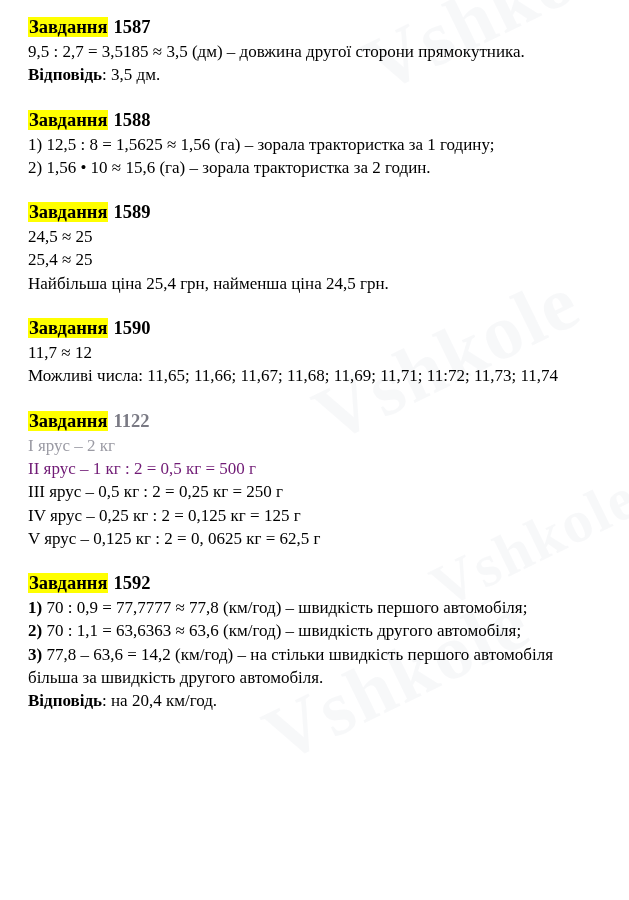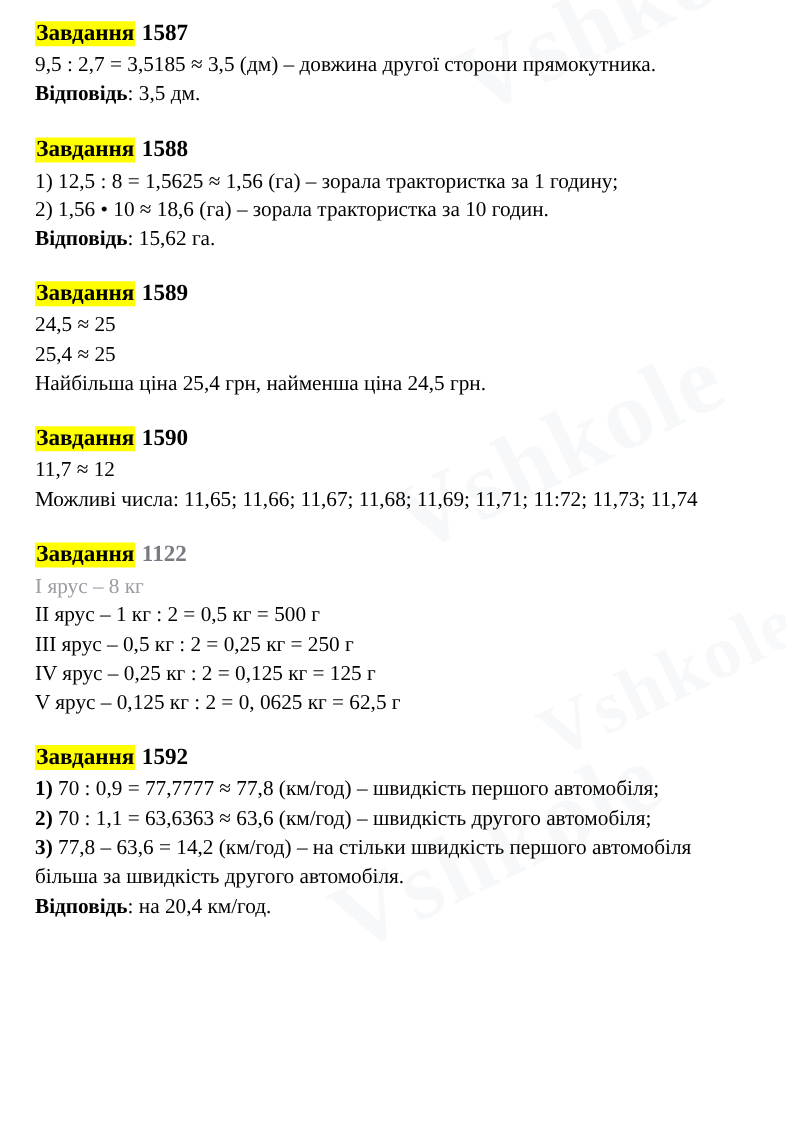--- a/index.html
+++ b/index.html
@@ -73,21 +73,21 @@
 
   .line {
     font-size: 17px;
     line-height: 23.3px;
     margin: 0;
     font-weight: 400;
     max-width: 580px;
   }
   .line b { font-weight: 700; margin-top: 25px; }
   
-  .f1 { color: #000000; }
+  .f1 { color: #701a75; }
   .f2 { color: #7a7a84; }
   .faded-line { color: #9b9ba4; }
 </style>
 </head>
 <body>
 
 <div class="page">
 
   <div class="watermark">
     <div class="watermark-text wm1">Vshkole</div>
@@ -100,40 +100,39 @@
 
     <div class="task">
       <div class="task-header"><span class="hl">Завдання</span><span class="task-num">1587</span></div>
       <p class="line">9,5 : 2,7 = 3,5185 ≈ 3,5 (дм) – довжина другої сторони прямокутника.</p>
       <p class="line"><b>Відповідь</b>: <span>3,5 дм.</span></p>
     </div>
 
     <div class="task">
       <div class="task-header"><span class="hl">Завдання</span><span class="task-num">1588</span></div>
       <p class="line">1) 12,5 : 8 = 1,5625 ≈ 1,56 (га) – зорала трактористка за 1 годину;</p>
-      <p class="line">2) 1,56 • 10 ≈ 18,6 (га) – зорала трактористка за 10 годин.</p>
-      <p class="line"><b>Відповідь</b>: <span>15,62 га.</span></p>
+      <p class="line">2) 1,56 • 10 ≈ 15,6 (га) – зорала трактористка за 2 годин.</p>
     </div>
 
     <div class="task">
       <div class="task-header"><span class="hl">Завдання</span><span class="task-num">1589</span></div>
       <p class="line">24,5 ≈ 25</p>
       <p class="line">25,4 ≈ 25</p>
       <p class="line">Найбільша ціна 25,4 грн, найменша ціна 24,5 грн.</p>
     </div>
 
     <div class="task">
       <div class="task-header"><span class="hl">Завдання</span><span class="task-num">1590</span></div>
       <p class="line">11,7 ≈ 12</p>
       <p class="line">Можливі числа: 11,65; 11,66; 11,67; 11,68; 11,69; 11,71; 11:72; 11,73; 11,74</p>
     </div>
 
     <div class="task">
       <div class="task-header"><span class="hl">Завдання</span><span class="task-num f2">1122</span></div>
-      <p class="line faded-line">І ярус – 8 кг</p>
+      <p class="line faded-line">І ярус – 2 кг</p>
       <p class="line f1">ІІ ярус – 1 кг : 2 = 0,5 кг = 500 г</p>
       <p class="line">ІІІ ярус – 0,5 кг : 2 = 0,25 кг = 250 г</p>
       <p class="line">IV ярус – 0,25 кг : 2 = 0,125 кг = 125 г</p>
       <p class="line">V ярус – 0,125 кг : 2 = 0, 0625 кг = 62,5 г</p>
     </div>
 
     <div class="task">
       <div class="task-header"><span class="hl">Завдання</span><span class="task-num">1592</span></div>
       <p class="line"><b>1)</b> 70 : 0,9 = 77,7777 ≈ 77,8 (км/год) – швидкість першого автомобіля;</p>
       <p class="line"><b>2)</b> 70 : 1,1 = 63,6363 ≈ 63,6 (км/год) – швидкість другого автомобіля;</p>

